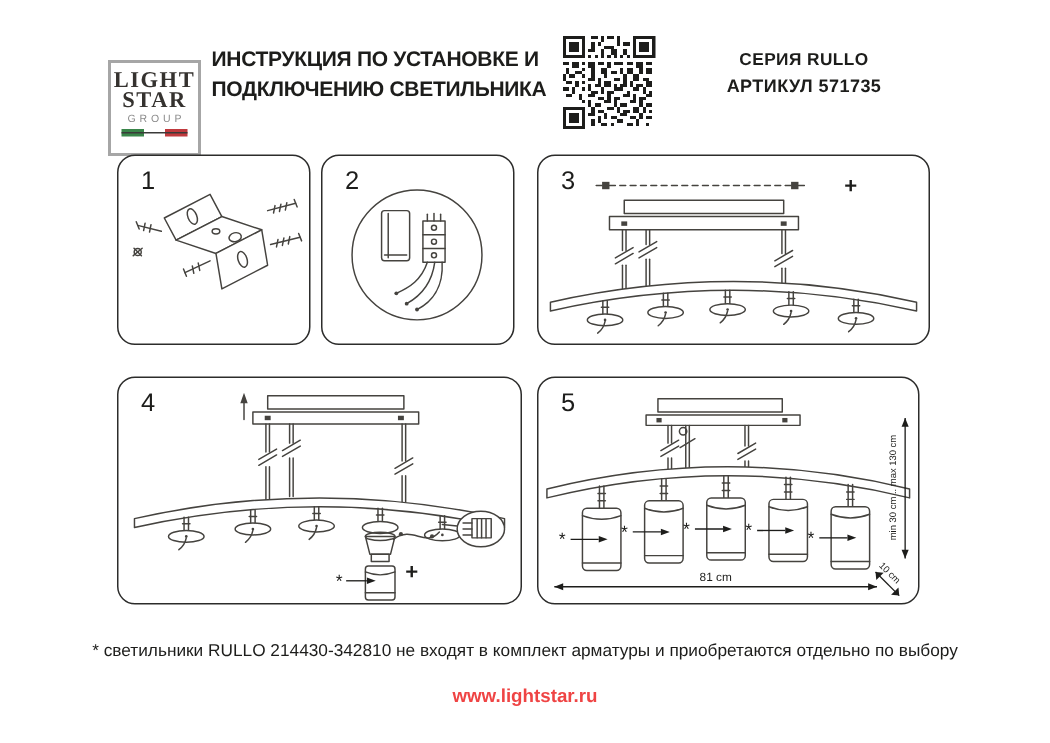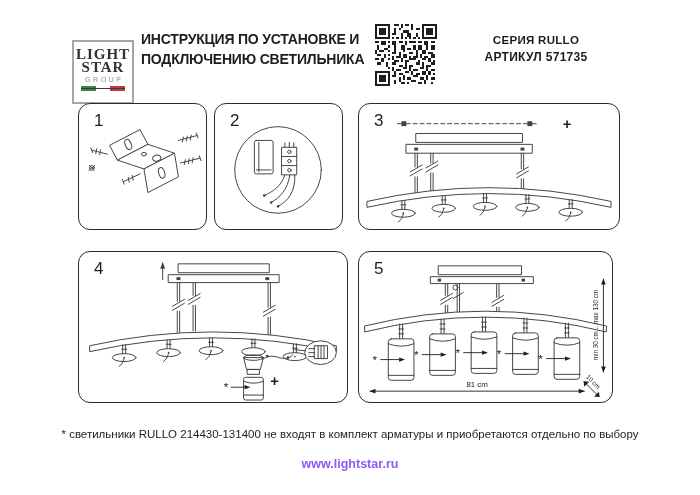--- a/index.html
+++ b/index.html
@@ -54,21 +54,21 @@
   .fk  { fill:#45433f; stroke:none; }
   .dim { stroke:#1d1d1b; fill:none; stroke-width:0.9; }
   .dimhead { fill:#1d1d1b; stroke:none; }
   .dimtxt { font-family:"Liberation Sans", sans-serif; font-size:8px; fill:#1d1d1b; }
   .dimtxt-sm { font-family:"Liberation Sans", sans-serif; font-size:6.4px; fill:#1d1d1b; }
   .sym { font-family:"Liberation Sans", sans-serif; font-size:15px; font-weight:bold; fill:#1d1d1b; }
   .ast { font-family:"Liberation Sans", sans-serif; font-size:12px; fill:#1d1d1b; }
 
   
   .footnote { position:absolute; left:0; right:0; top:428px; text-align:center; font-size:11.5px; color:#1d1d1b; }
-  .website  { position:absolute; left:0; right:0; top:457px; text-align:center; font-size:12.5px; font-weight:bold; color:#8b5cf6; }
+  .website  { position:absolute; left:0; right:0; top:457px; text-align:center; font-size:12.5px; font-weight:bold; color:#ef4444; }
 </style>
 </head>
 <body>
 
 <div class="page">
 
   <div class="logo-box">
     <div class="logo-w">LIGHT</div>
     <div class="logo-w">STAR</div>
     <div class="logo-group">GROUP</div>
@@ -468,16 +468,16 @@
       </g>
       <g>
         <line class="dim" x1="227" y1="131" x2="243" y2="147"></line>
         <polygon class="dimhead" points="227.5,136.5 227,131 232.5,131.5"></polygon>
         <polygon class="dimhead" points="237.5,146.5 243,147 242.5,141.5"></polygon>
         <text class="dimtxt-sm" transform="translate(229,127) rotate(45)">10 cm</text>
       </g>
     </svg>
   </div>
 
-  <div class="footnote">* светильники RULLO 214430-131400 не входят в комплект арматуры и приобретаются отдельно по выбору</div>
+  <div class="footnote">* светильники RULLO 214430-342810 не входят в комплект арматуры и приобретаются отдельно по выбору</div>
   <div class="website">www.lightstar.ru</div>
 
 </div>
 
 </body></html>

